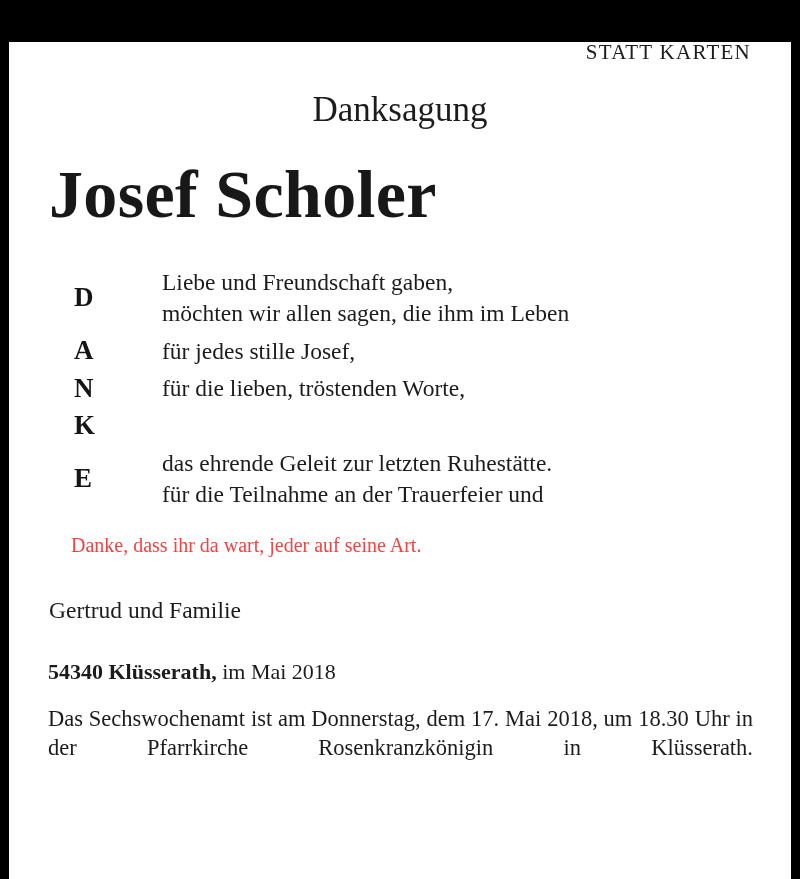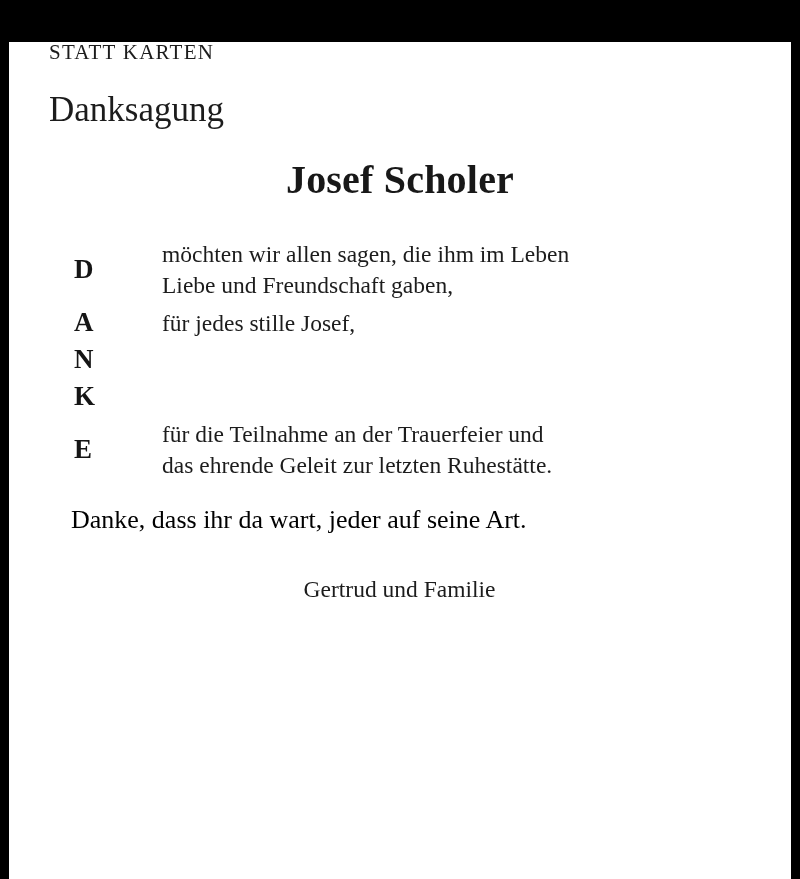--- a/index.html
+++ b/index.html
@@ -32,38 +32,39 @@
     box-sizing: border-box;
     width: 100%;
     height: 100%;
     background: #ffffff;
     position: relative;
     padding: 0 40px;
   }
 
   
   .statt-karten {
-    text-align: left;
+    text-align: right;
     font-size: 21px;
     letter-spacing: 0.06em;
     margin-top: 32px;
     line-height: 1;
     color: #1c1c1c;
     white-space: nowrap;
     font-family: Liberation Serif, serif;
   }
   .danksagung {
+    text-align: center;
     font-size: 35px;
     margin-top: 29px;
     line-height: 1;
     color: #1c1c1c;
   }
   .deceased-name {
-    text-align: center;
-    font-size: 40px;
+    text-align: left;
+    font-size: 68px;
     font-weight: bold;
     margin-top: 33px;
     line-height: 1;
     color: #181818;
     letter-spacing: 0.005em;
   }
 
   
   .acrostic {
     margin-top: 39px;
@@ -87,27 +88,27 @@
     font-size: 23.5px;
     line-height: 1.31;
     color: #1c1c1c;
   }
   .acrostic-text .ln { display: block; white-space: nowrap; }
 
   
   .closing-line {
     margin-top: 23px;
     margin-left: 22px;
-    font-size: 26px;
+    font-size: 20px;
     line-height: 1.3;
-    color: #000000;
+    color: #ef4444;
   }
   .signature {
     margin-top: 37px;
-    text-align: center;
+    text-align: left;
     font-size: 23.5px;
     line-height: 1.3;
     color: #1c1c1c;
     padding-right: 1px;
   }
 
   
   .footer {
     margin-top: 32px;
     margin-left: -1px;
@@ -142,51 +143,59 @@
 
     <div class="danksagung">Danksagung</div>
 
     <div class="deceased-name">Josef Scholer</div>
 
     <div class="acrostic">
 
       <div class="acrostic-row">
         <div class="acrostic-letter">D</div>
         <div class="acrostic-text">
+          <span class="ln">Liebe und Freundschaft gaben,</span>
           <span class="ln">möchten wir allen sagen, die ihm im Leben</span>
-          <span class="ln">Liebe und Freundschaft gaben,</span>
         </div>
       </div>
 
       <div class="acrostic-row">
         <div class="acrostic-letter">A</div>
         <div class="acrostic-text">
           <span class="ln">für jedes stille Josef,</span>
         </div>
       </div>
 
       <div class="acrostic-row">
         <div class="acrostic-letter">N</div>
         <div class="acrostic-text">
+          <span class="ln">für die lieben, tröstenden Worte,</span>
         </div>
       </div>
 
       <div class="acrostic-row">
         <div class="acrostic-letter">K</div>
       </div>
 
       <div class="acrostic-row">
         <div class="acrostic-letter">E</div>
         <div class="acrostic-text">
+          <span class="ln">das ehrende Geleit zur letzten Ruhestätte.</span>
           <span class="ln">für die Teilnahme an der Trauerfeier und</span>
-          <span class="ln">das ehrende Geleit zur letzten Ruhestätte.</span>
         </div>
       </div>
 
     </div>
 
     <div class="closing-line">Danke, dass ihr da wart, jeder auf seine Art.</div>
 
     <div class="signature">Gertrud und Familie</div>
 
+    <div class="footer">
+      <div class="place-date">
+        <span class="place">54340 Klüsserath,</span>
+        <span class="date">im Mai 2018</span>
+      </div>
+      <div class="service-note">Das Sechswochenamt ist am Donnerstag, dem 17. Mai 2018, um 18.30 Uhr in der Pfarrkirche Rosenkranzkönigin in Klüsserath.</div>
+    </div>
 
   </div>
 </div>
 
 </body></html>

